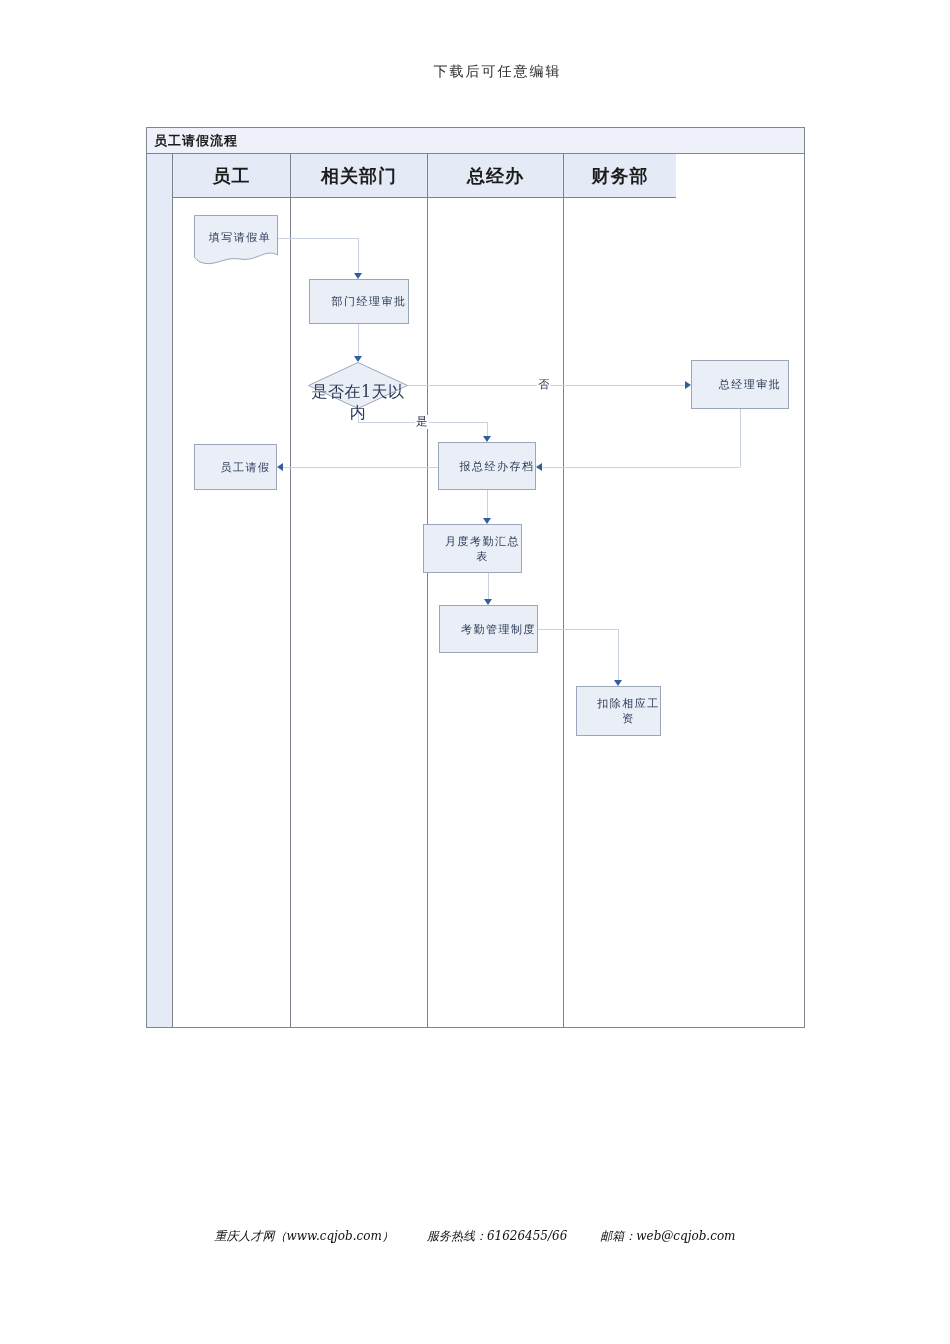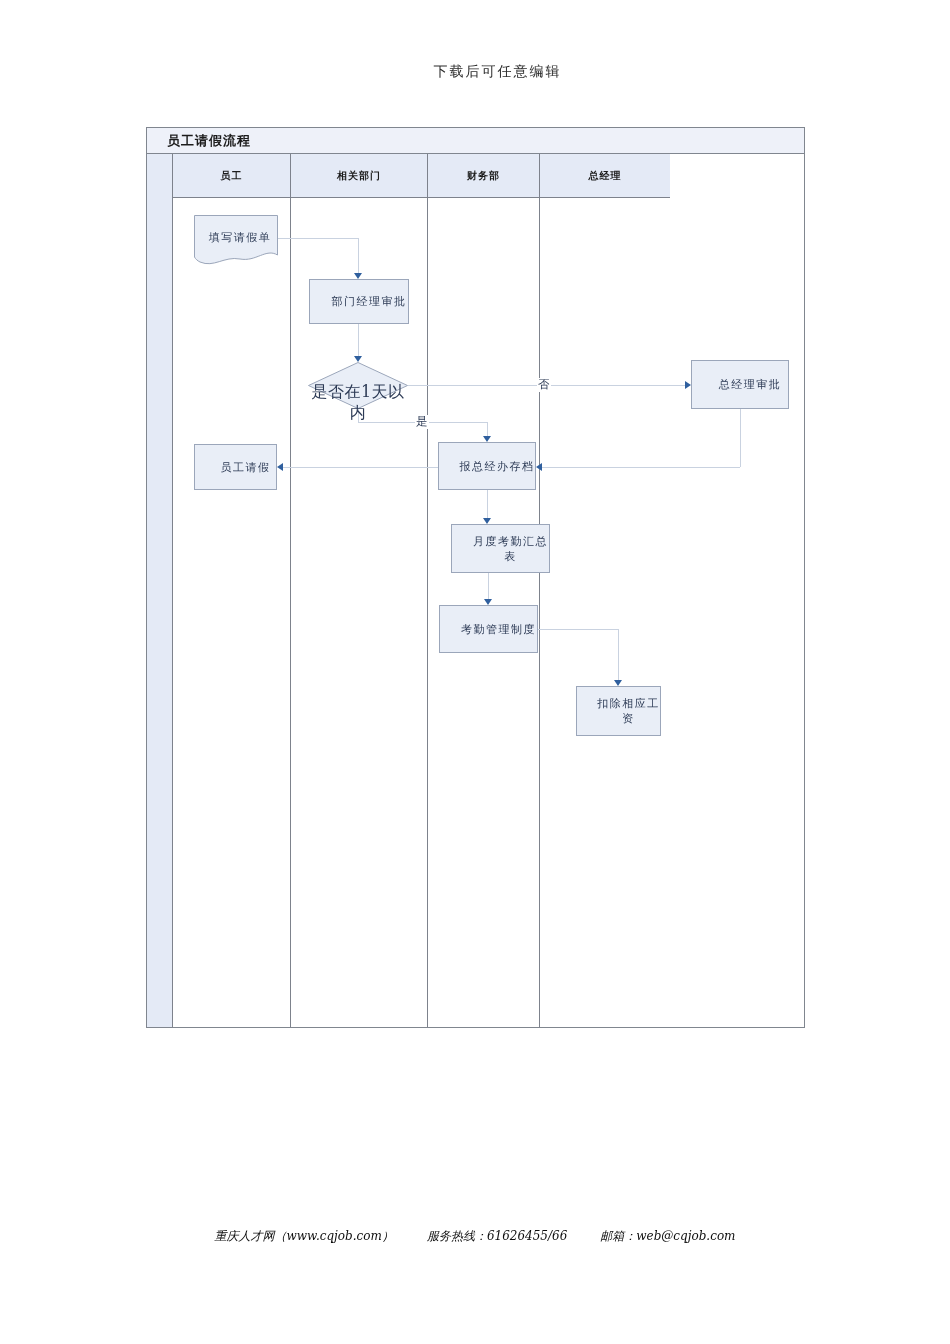--- a/index.html
+++ b/index.html
@@ -17,28 +17,28 @@
   body{background:#ffffff;font-family:"Liberation Sans",sans-serif;}
   .page{position:relative;width:950px;height:1344px;background:#ffffff;overflow:hidden;}
 
   .top-note{position:absolute;left:0;top:63px;width:100%;text-align:center;
     font-family:"DejaVu Serif",serif;font-size:14px;color:#2b2b2b;letter-spacing:2px;padding-left:45px;}
 
   .chart{position:absolute;left:146px;top:127px;width:659px;height:901px;
     border:1px solid var(--frame-border);background:#ffffff;}
   .title-bar{position:absolute;left:0;top:0;width:100%;height:26px;
     background:var(--titlebar-fill);border-bottom:1px solid var(--frame-border);
-    font-size:13px;font-weight:bold;color:#1c1c1c;line-height:25px;padding-left:20px;letter-spacing:1px;}
+    font-size:13px;font-weight:bold;color:#1c1c1c;line-height:25px;padding-left:7px;letter-spacing:1px;}
   .lanes-row{position:absolute;left:0;top:26px;width:100%;height:873px;display:flex;}
   .phase-col{width:26px;height:100%;background:var(--header-fill);border-right:1px solid var(--lane-line);}
   .lane{height:100%;border-right:1px solid var(--lane-line);display:flex;flex-direction:column;}
   .lane:last-child{border-right:none;}
   .lane-header{height:44px;background:var(--header-fill);border-bottom:1px solid var(--lane-line);
     display:flex;align-items:center;justify-content:center;
-    font-size:10px;font-weight:bold;color:#1c1c1c;letter-spacing:1px;}
+    font-size:18px;font-weight:bold;color:#1c1c1c;letter-spacing:1px;}
 
   .canvas{position:absolute;left:0;top:0;width:659px;height:901px;pointer-events:none;}
   .node{position:absolute;background:var(--node-fill);border:1px solid var(--node-border);
     display:flex;align-items:center;justify-content:center;
     font-family:"DejaVu Serif",serif;font-size:11px;color:var(--node-text);letter-spacing:1.5px;text-align:center;padding-left:20px;}
   .shape-node{position:absolute;background:transparent;border:none;}
   .shape-node svg{position:absolute;left:0;top:0;}
   .shape-node .lbl{position:absolute;left:0;width:100%;text-align:center;
     font-family:"DejaVu Serif",serif;font-size:11px;color:var(--node-text);letter-spacing:1.5px;}
 
@@ -65,25 +65,25 @@
     <div class="title-bar">员工请假流程</div>
 
     <div class="lanes-row">
       <div class="phase-col"></div>
       <div class="lane" style="width:118px">
         <div class="lane-header">员工</div>
       </div>
       <div class="lane" style="width:137px">
         <div class="lane-header">相关部门</div>
       </div>
+      <div class="lane" style="width:136px">
+        <div class="lane-header">总经办</div>
+      </div>
       <div class="lane" style="width:112px">
         <div class="lane-header">财务部</div>
-      </div>
-      <div class="lane" style="width:130px">
-        <div class="lane-header">总经理</div>
       </div>
     </div>
 
     <div class="canvas">
 
       <div class="hline" style="left:131px;top:110px;width:80px;"></div>
       <div class="vline" style="left:211px;top:110px;height:35px;"></div>
       <div class="arr down" style="left:207px;top:145px;"></div>
 
       <div class="vline" style="left:211px;top:196px;height:32px;"></div>
@@ -139,21 +139,21 @@
       </div>
 
       <div class="node" style="left:291px;top:314px;width:98px;height:48px;">
         <span>报总经办存档</span>
       </div>
 
       <div class="node" style="left:47px;top:316px;width:83px;height:46px;">
         <span>员工请假</span>
       </div>
 
-      <div class="node" style="left:304px;top:396px;width:99px;height:49px;justify-content:center;">
+      <div class="node" style="left:276px;top:396px;width:99px;height:49px;justify-content:center;">
         <span>月度考勤汇总表</span>
       </div>
 
       <div class="node" style="left:292px;top:477px;width:99px;height:48px;">
         <span>考勤管理制度</span>
       </div>
 
       <div class="node" style="left:429px;top:558px;width:85px;height:50px;">
         <span>扣除相应工资</span>
       </div>

